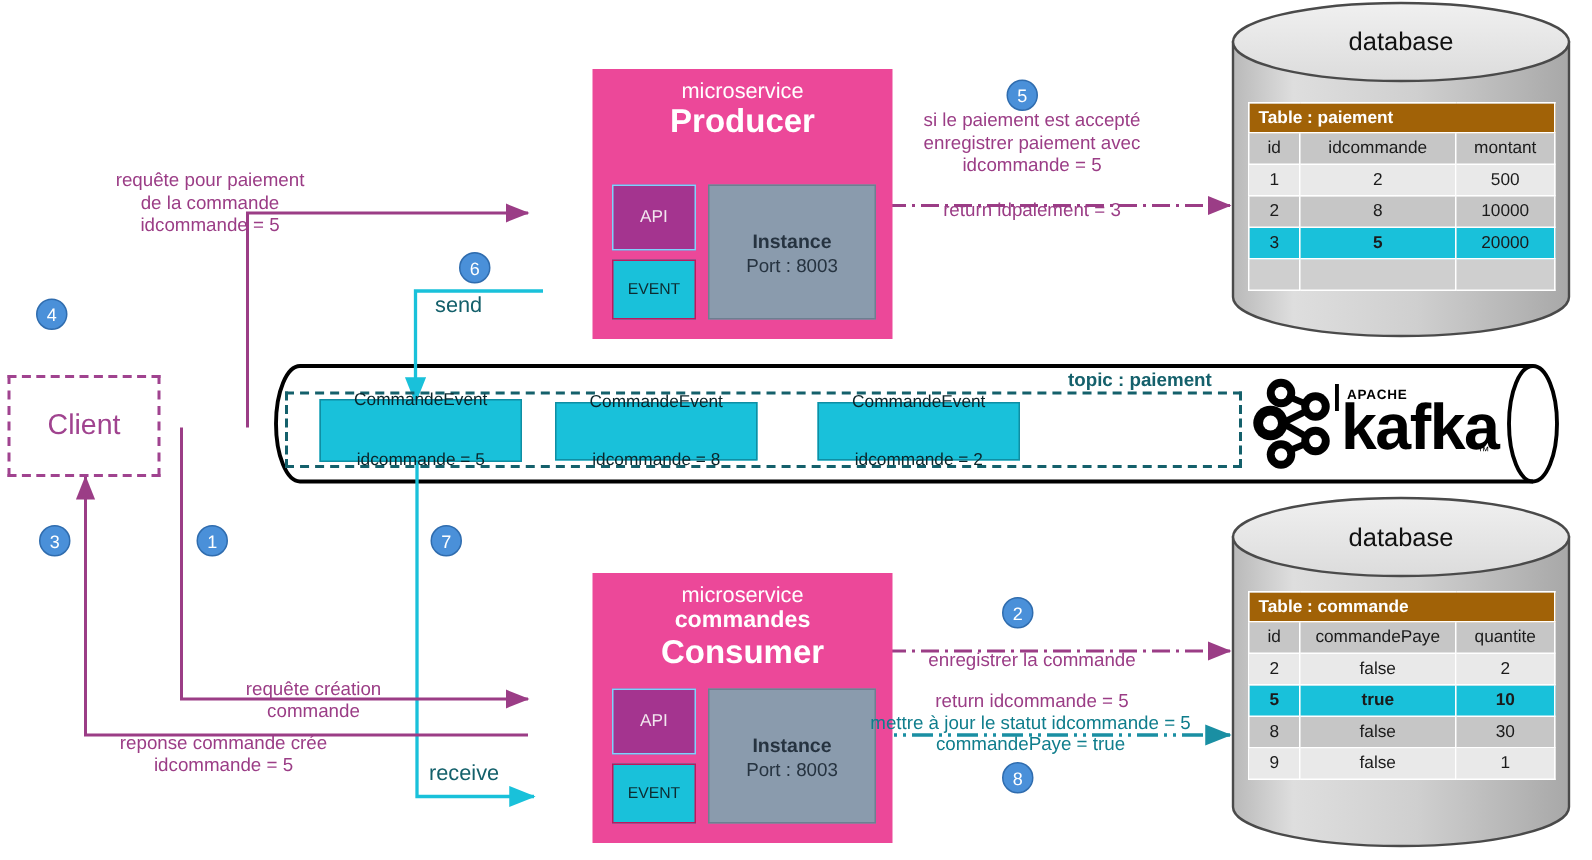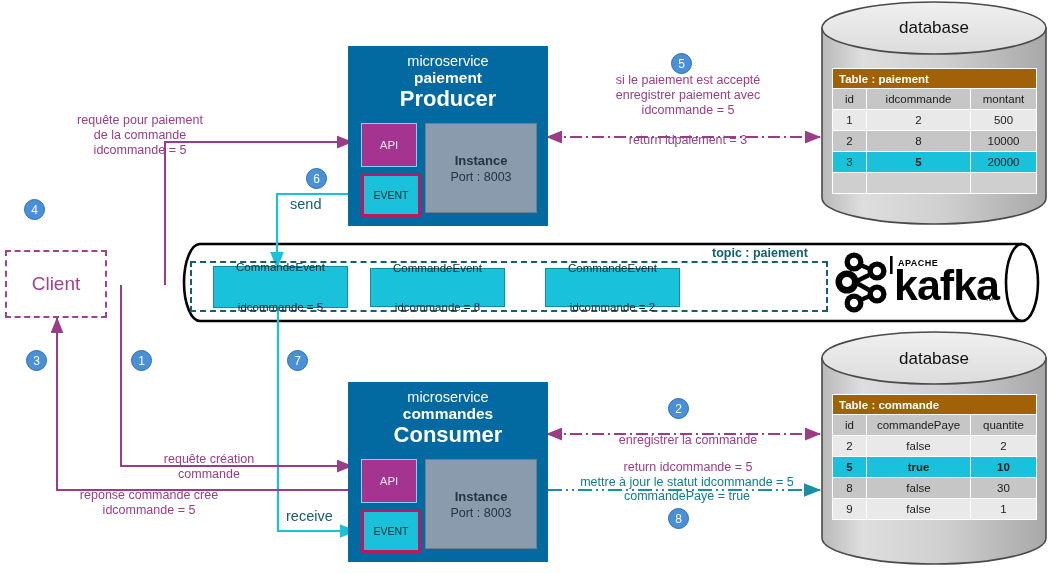--- a/index.html
+++ b/index.html
@@ -1,28 +1,28 @@
 <!DOCTYPE html>
 <html><head>
 <meta charset="utf-8">
 <style>
   html,body{margin:0;padding:0;background:#ffffff;}
   body{font-family:"Liberation Sans","DejaVu Sans",sans-serif;}
   #stage{position:relative;width:1061px;height:573px;overflow:hidden;background:#fff;}
   #svgroot{position:absolute;left:0;top:0;width:1061px;height:573px;}
 
   
-  .ms{position:absolute;background:#0369a1;box-sizing:border-box;}
+  .ms{position:absolute;background:#ec4899;box-sizing:border-box;margin-left:47px;}
   .ms-title{color:#ffffff;text-align:center;line-height:1.12;padding-top:7px;}
   .ms-title .l1{font-size:14.5px;font-weight:400;display:block;}
   .ms-title .l2{font-size:15.5px;font-weight:bold;display:block;}
   .ms-title .l3{font-size:22px;font-weight:bold;display:block;}
   .api-box{position:absolute;background:#a4348f;border:1px solid #7dd3fc;
            color:#f2e6ef;font-size:11.5px;display:flex;align-items:center;justify-content:center;}
-  .event-box{position:absolute;background:#19c1da;border:3px solid #be185d;
+  .event-box{position:absolute;background:#19c1da;border:1px solid #be185d;
            color:#0d2b30;font-size:10.5px;display:flex;align-items:center;justify-content:center;}
   .inst-box{position:absolute;background:#8a9bad;border:1px solid #6d7f91;
            color:#263340;display:flex;flex-direction:column;align-items:center;justify-content:center;}
   .inst-box .i1{font-size:13px;font-weight:bold;}
   .inst-box .i2{font-size:12.5px;font-weight:400;margin-top:2px;}
 
   
   .client{position:absolute;border:2px dashed #a0438f;box-sizing:border-box;
           display:flex;align-items:center;justify-content:center;
           color:#a0438f;font-size:19px;}
@@ -136,21 +136,20 @@
       <circle cx="39" cy="44" r="9.5" fill="#000"></circle>
       <circle cx="39" cy="44" r="4.2" fill="#fff"></circle>
       <path d="M20,14 L32,19 M20,51 L32,46 M17,32 L31,25 M17,32 L31,40" stroke="#000" stroke-width="4.5" fill="none"></path>
       <rect x="52" y="6" width="2.6" height="18" fill="#000"></rect>
     </g>
   </svg>
 
   <div class="ms" style="left:348px;top:46px;width:200px;height:180px;">
     <div class="ms-title">
       <span class="l1">microservice</span>
-      <span class="l2">paiement</span>
       <span class="l3">Producer</span>
     </div>
     <div class="api-box" style="left:13px;top:77px;width:54px;height:42px;">API</div>
     <div class="event-box" style="left:13px;top:127px;width:54px;height:38px;">EVENT</div>
     <div class="inst-box" style="left:77px;top:77px;width:110px;height:88px;">
       <span class="i1">Instance</span>
       <span class="i2">Port : 8003</span>
     </div>
   </div>
 

